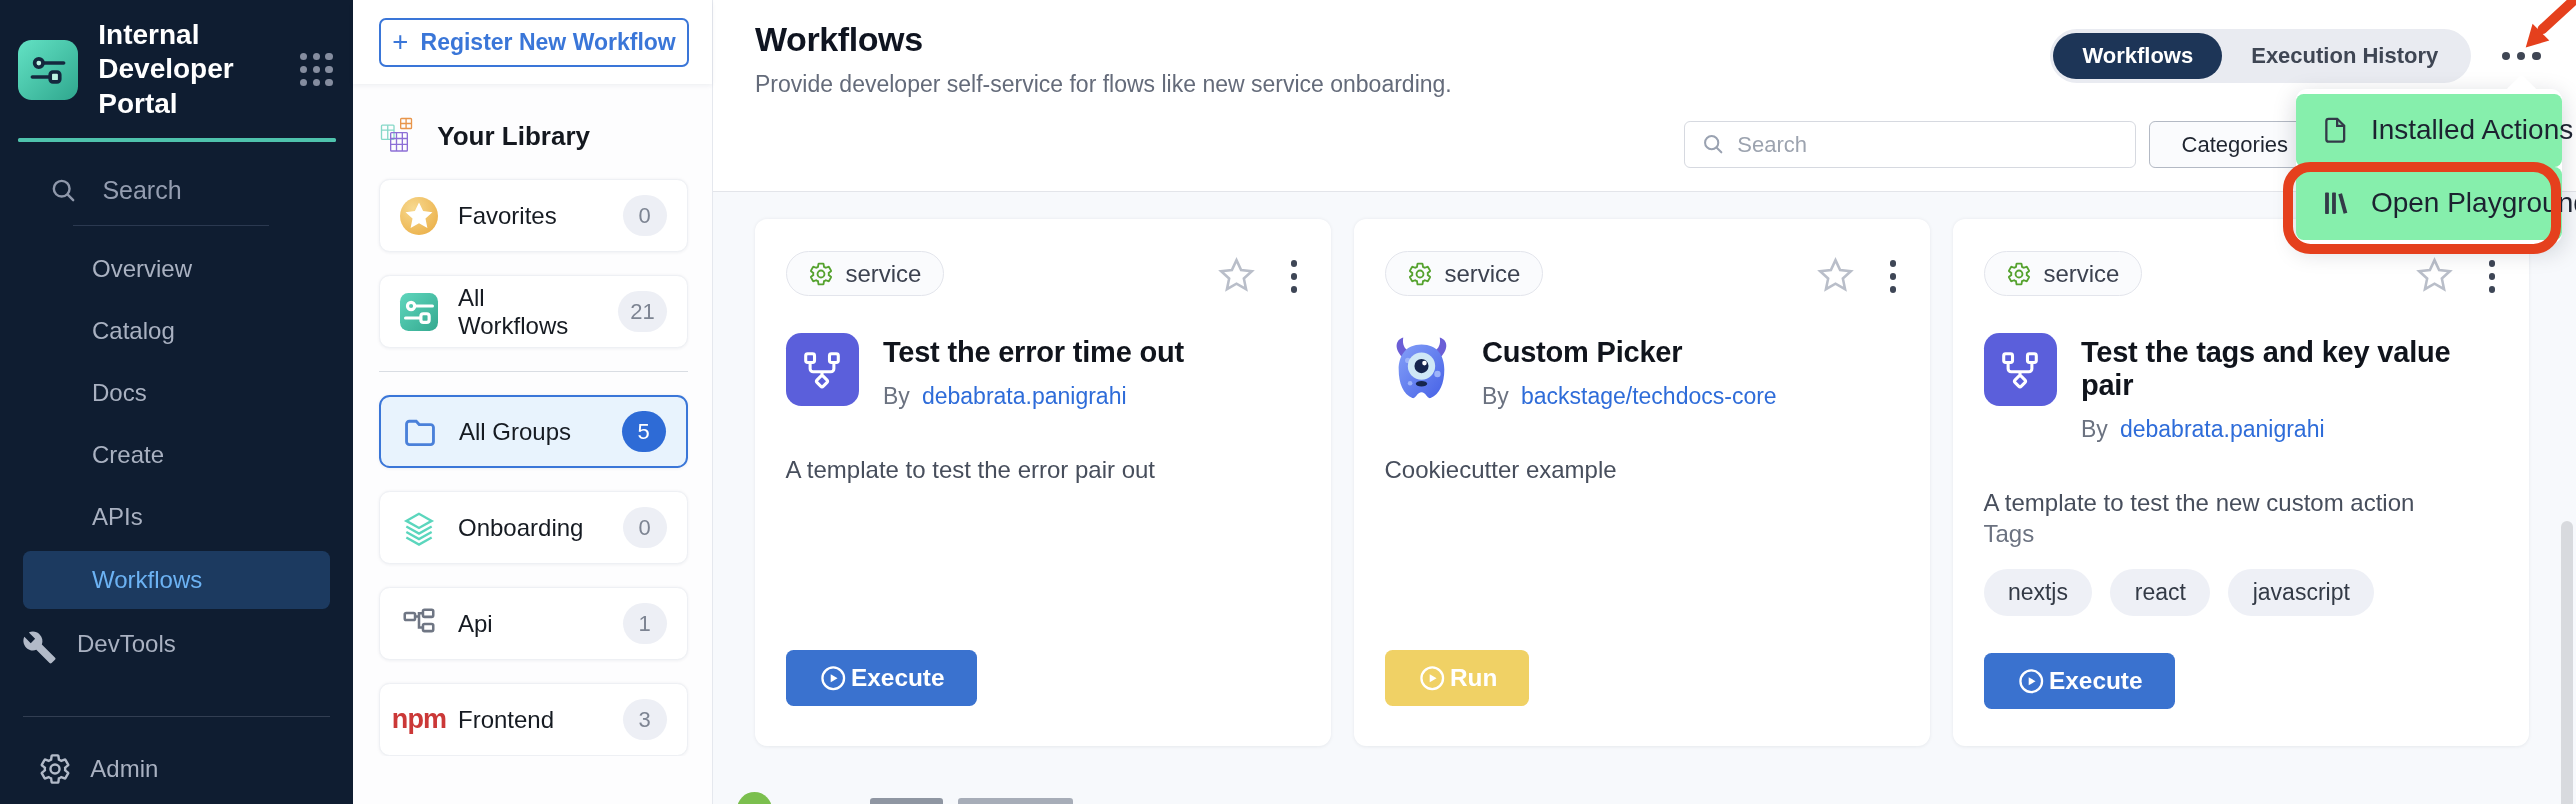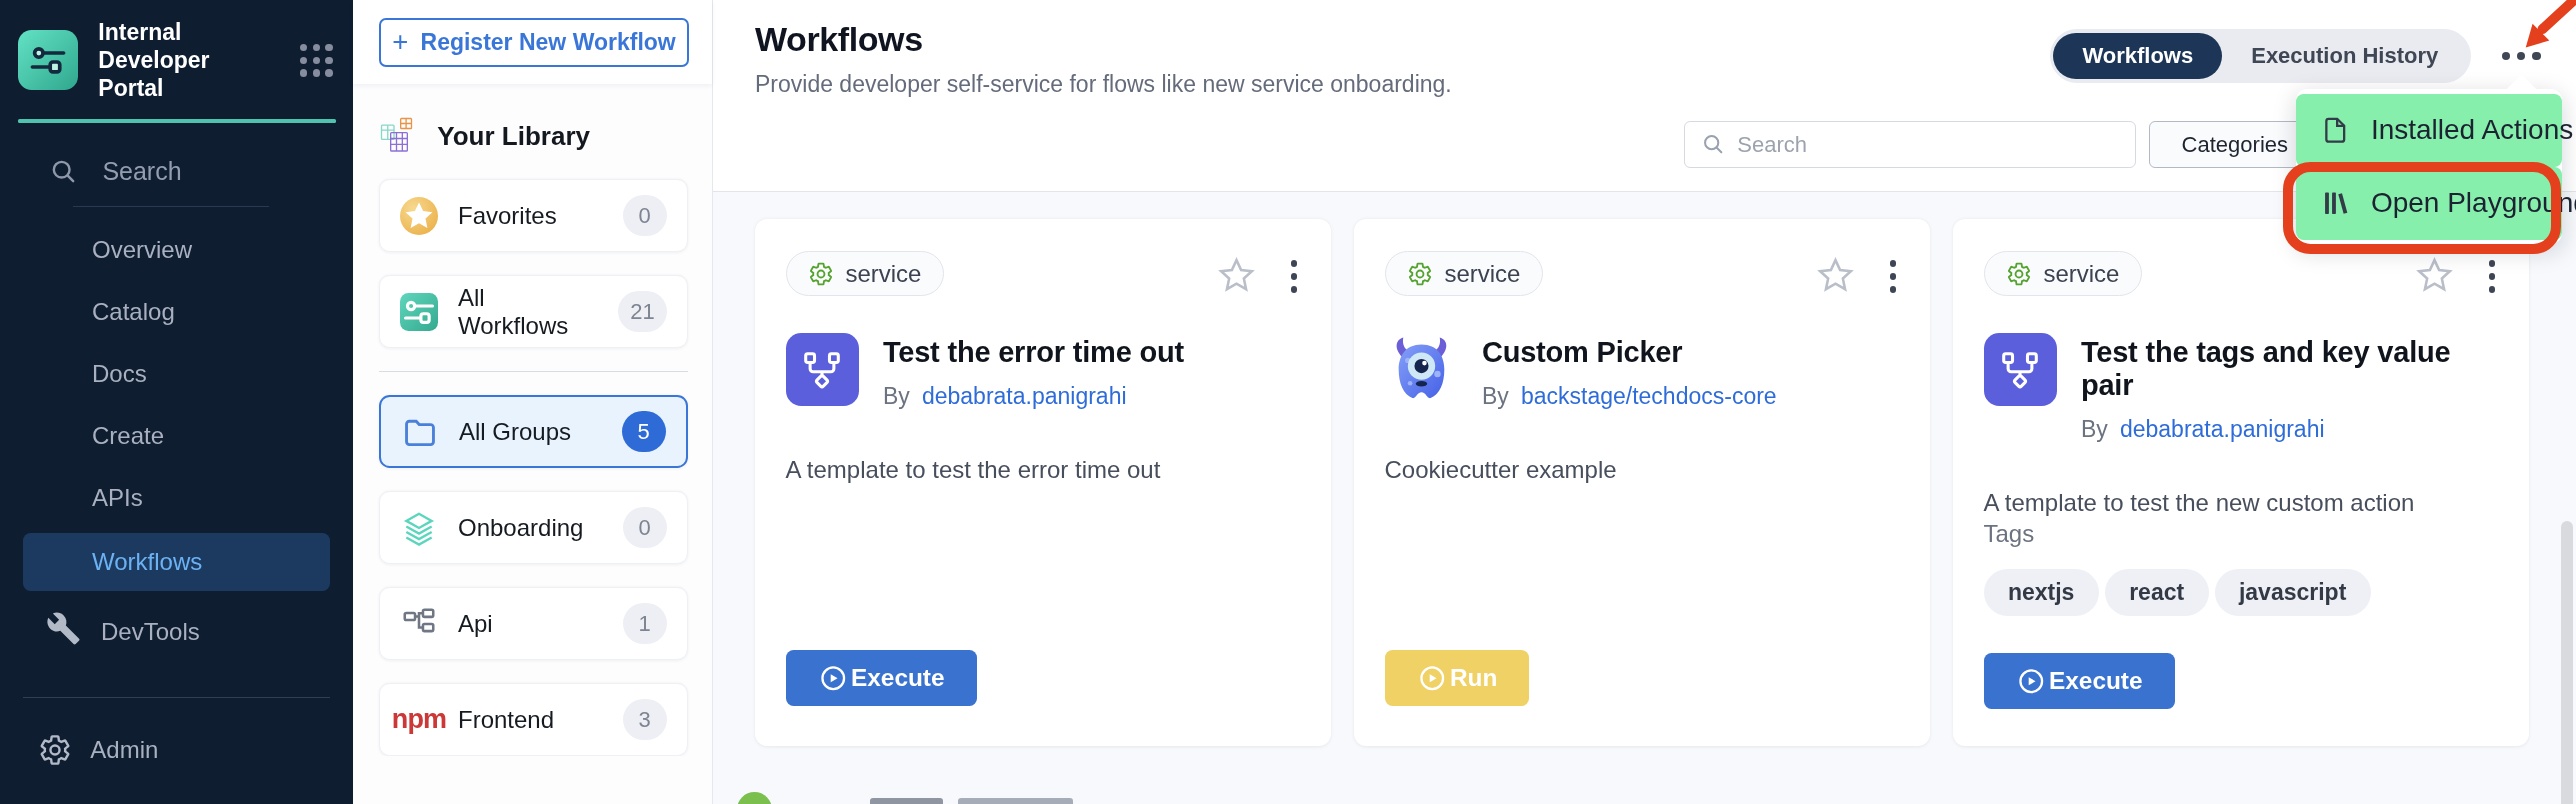--- a/index.html
+++ b/index.html
@@ -4,34 +4,34 @@
 <style>
   * { margin:0; padding:0; box-sizing:border-box; }
   html,body { width:2576px; height:805px; overflow:hidden; font-family:"Liberation Sans", sans-serif; background:#f7f9fc; }
   .app { display:flex; width:100%; height:100%; position:relative; }
 
   
   .sidebar { width:353px; min-width:353px; height:100%; background:#0f1d31; color:#a9b1c1; position:relative; }
   .brand-row { display:flex; align-items:center; gap:20px; padding:18.3px 20px 17px 18.3px; }
   .brand-logo { width:60px; height:60px; border-radius:13.7px; background:linear-gradient(135deg,#63e2c4,#2fa78e); flex:0 0 auto; display:flex; align-items:center; justify-content:center; }
   .brand-logo svg { width:44px; height:44px; }
-  .brand-title { color:#fff; font-weight:700; font-size:23px; line-height:1.22; width:179px; }
+  .brand-title { color:#fff; font-weight:700; font-size:28px; line-height:1.22; width:179px; }
   .grid-icon { display:grid; grid-template-columns:repeat(3,7.6px); grid-gap:5.3px; margin-left:auto; cursor:pointer; }
   .grid-icon i { width:7.6px; height:7.6px; border-radius:50%; background:#858d9f; }
   .brand-rule { height:3.8px; background:#4fc3ad; margin:0 17px 0 18.3px; border-radius:1.5px; }
 
   .side-search { display:flex; align-items:center; gap:24.4px; padding:34px 0 0 49px; cursor:pointer; }
   .side-search svg { width:29px; height:29px; }
   .side-search span { font-size:25px; color:#949db0; }
   .side-search-rule { border-bottom:1.5px solid #2b3950; margin:20px 84px 0 73px; }
 
   .nav { margin-top:12.2px; }
   .nav-item { font-size:24px; color:#a9b1c1; padding:17px 0 17px 92px; cursor:pointer; position:relative; }
   .nav-item.active { margin:3.1px 23px; padding:15.3px 0 15.3px 69px; background:#1c3a60; border-radius:7.6px; color:#6cb2f3; }
-  .nav-item.with-icon { display:flex; align-items:flex-end; gap:20px; padding-left:46px; }
+  .nav-item.with-icon { display:flex; align-items:flex-start; gap:20px; padding-left:22px; }
   .nav-item.with-icon svg { width:35px; height:35px; }
   .side-divider { border-top:1.5px solid #323e52; margin:34px 23px 0 23px; }
   .nav-item.admin { display:flex; align-items:center; gap:18.3px; padding:35px 0 0 38px; font-size:24px; }
   .nav-item.admin svg { width:34px; height:34px; }
 
   
   .library { width:360px; min-width:360px; height:100%; background:#fdfdfe; border-right:0.8px solid #e5e8ee; display:flex; flex-direction:column; }
   .register-wrap { background:#fff; padding:18.3px 23px 17px 26px; box-shadow:0 2.3px 4.6px rgba(20,30,60,.06); position:relative; z-index:2; }
   .register-btn { width:100%; height:49px; background:#fff; border:2.3px solid #3a76d8; border-radius:6.9px; color:#3a76d8; font-weight:700; font-size:23px; display:flex; align-items:center; justify-content:center; gap:12.2px; cursor:pointer; font-family:inherit; }
   .register-btn .plus { font-size:27.5px; font-weight:500; margin-top:-2.3px; }
@@ -86,21 +86,21 @@
   .tpl-icon { width:73px; height:73px; border-radius:15.3px; background:#5b5fdb; flex:0 0 auto; display:flex; align-items:center; justify-content:center; }
   .tpl-icon svg { width:46px; height:46px; }
   .tpl-icon.monster-wrap { background:transparent; }
   .tpl-icon.monster-wrap svg { width:73px; height:73px; }
   .card-title-row h3 { font-size:29px; font-weight:800; color:#10141c; letter-spacing:-0.2px; margin-top:3.1px; }
   .byline { margin-top:13.7px; font-size:23px; color:#6b7280; display:flex; gap:12.2px; }
   .byline a { color:#2e6cd9; text-decoration:none; cursor:pointer; }
   .desc { margin-top:43px; font-size:24px; color:#474e5c; line-height:1.4; }
   .tags-block { margin-top:auto; }
   .tags-label { font-size:24px; color:#6b7280; }
-  .tags-row { display:flex; gap:6px; margin-top:21.4px;font-weight:bold; }
+  .tags-row { display:flex; gap:18px; margin-top:21.4px; }
   .tag-pill { background:#eef0f6; border-radius:763px; padding:10px 24.4px; font-size:23px; color:#333a46; }
   .exec { margin-top:auto; align-self:flex-start; display:inline-flex; align-items:center; gap:3px; border:none; border-radius:7.6px; padding:13px 32px; font-size:24.4px; font-weight:700; color:#fff; cursor:pointer; font-family:inherit; }
   .exec svg { width:30.5px; height:30.5px; }
   .exec.primary { background:#3a72cf; }
   .exec.warning { background:#f0d165; }
   .card .tags-block + .exec { margin-top:37px; }
 
   
   .cutoff-dot { position:absolute; left:737px; top:792px; width:35px; height:35px; border-radius:50%; background:#7bbf4e; }
   .cutoff-stub1 { position:absolute; left:870px; top:798px; width:73px; height:20px; border-radius:3.1px; background:#8f96a2; }
@@ -344,21 +344,21 @@
                 </svg>
             </div>
             <div>
               <h3>Test the error time out</h3>
               <div class="byline">
                   <span>By</span>
                   <a>debabrata.panigrahi</a>
                 </div>
             </div>
           </div>
-          <p class="desc">A template to test the error time out</p>
+          <p class="desc">A template to test the error pair out</p>
           <button class="exec primary">
             <svg viewBox="0 0 24 24" fill="none" stroke="#fff" stroke-width="1.8">
                 <circle cx="12" cy="12" r="8.5"></circle>
                 <path d="M10 8.8v6.4L15.4 12z" fill="#fff" stroke="none"></path>
               </svg>
             <span>Execute</span>
           </button>
         </article>
 
         <article class="card">

